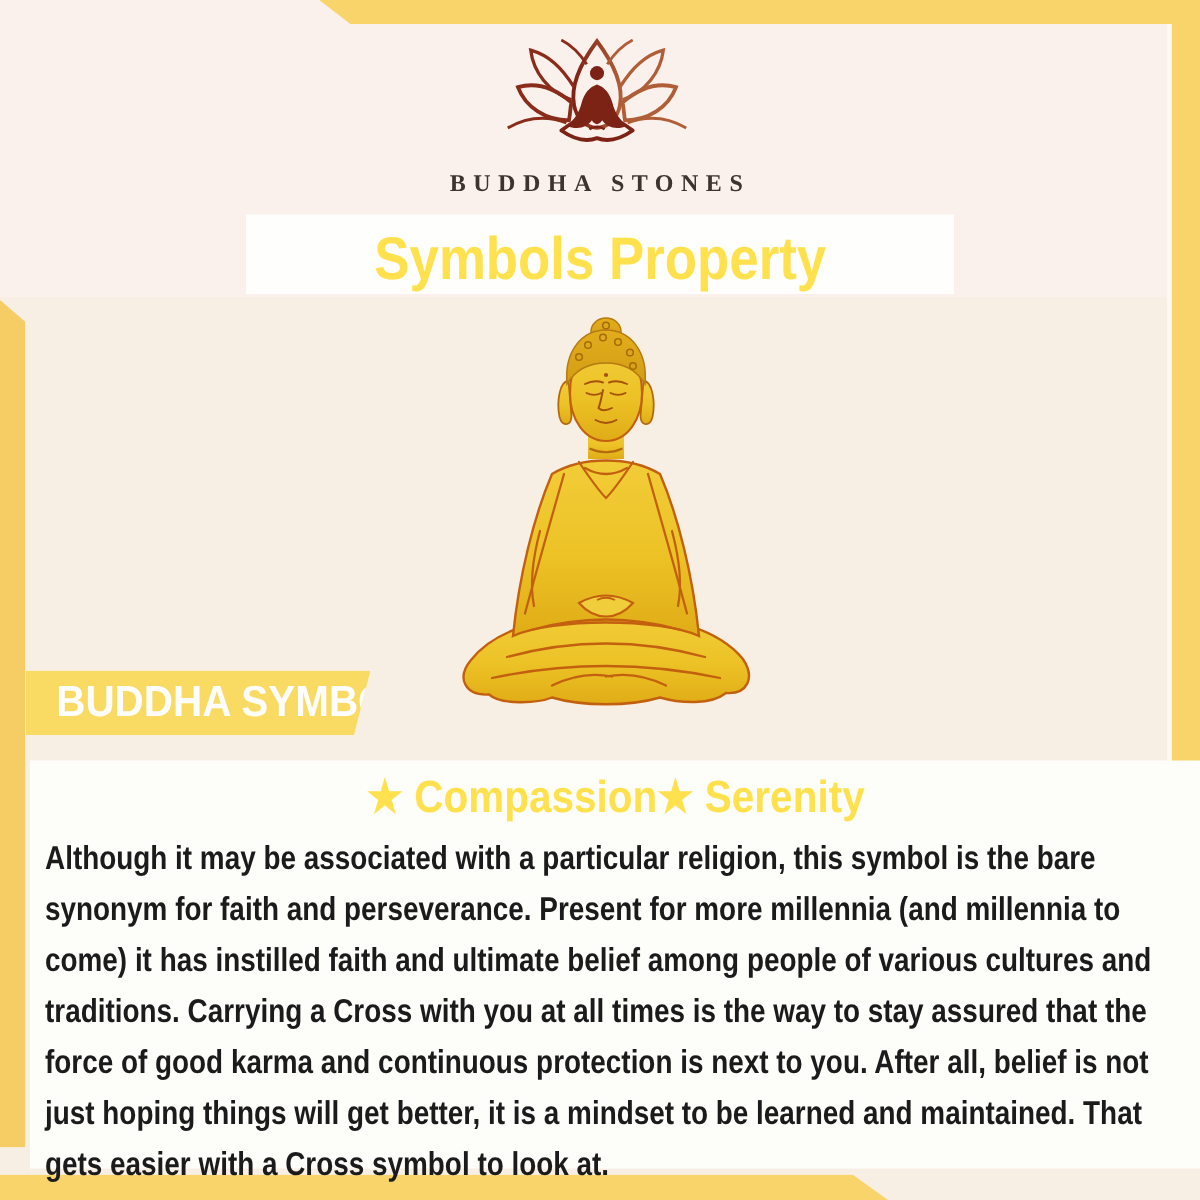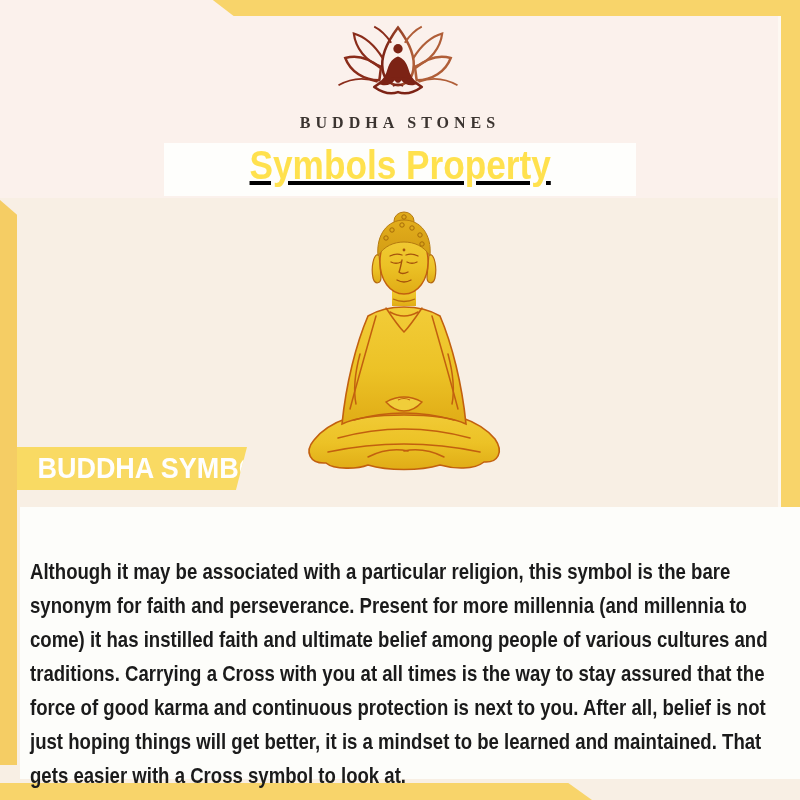--- a/index.html
+++ b/index.html
@@ -29,21 +29,21 @@
   .logo{left:330px;top:24px;width:136px;height:92px;}
   .brand{
     left:0;top:114px;width:800px;text-align:center;
     font-family:"Liberation Serif", serif;
     font-size:16px;font-weight:600;letter-spacing:5px;color:#3b3430;
   }
 
   
   .title-banner{
     left:164px;top:143px;width:472px;height:53px;background:#fefefc;
-    display:flex;align-items:flex-start;justify-content:center;text-decoration:underline;
+    display:flex;align-items:flex-end;justify-content:center;
   }
   .title-text{
     font-size:40px;font-weight:bold;color:#ffe14e;white-space:nowrap;
     transform:scaleX(0.88);transform-origin:center;
   }
 
   
   .buddha{left:298px;top:204px;width:216px;height:268px;}
 
   
@@ -182,14 +182,17 @@
 
   <path d="M88,198 q18,-10 36,0 q-8,9 -18,9 q-10,0 -18,-9 Z" fill="#f0cd3a" stroke="#c2600f" stroke-width="1.4"></path>
   <path d="M100,196 q6,-3 12,0" fill="none" stroke="#c2600f" stroke-width="1.2"></path>
 </svg>
 
 <div class="abs section-banner">
   <span class="section-text">BUDDHA SYMBOL</span>
 </div>
 
 <div class="abs content-panel">
+  <div class="content-heading-row">
+    <span class="content-heading">★ Compassion★ Serenity</span>
+  </div>
   <div class="content-paragraph">Although it may be associated with a particular religion, this symbol is the bare synonym for faith and perseverance. Present for more millennia (and millennia to come) it has instilled faith and ultimate belief among people of various cultures and traditions. Carrying a Cross with you at all times is the way to stay assured that the force of good karma and continuous protection is next to you. After all, belief is not just hoping things will get better, it is a mindset to be learned and maintained. That gets easier with a Cross symbol to look at.</div>
 </div>
 
 </body></html>

